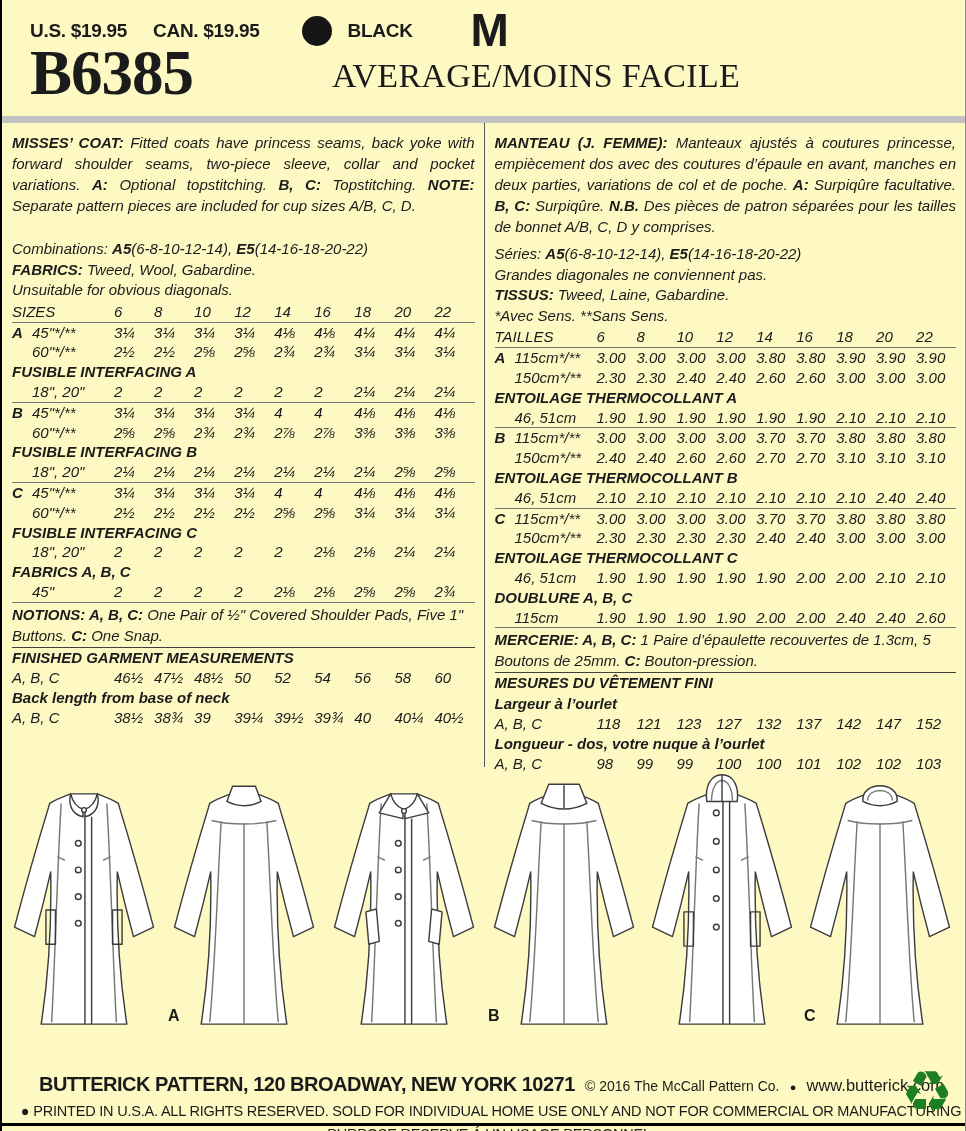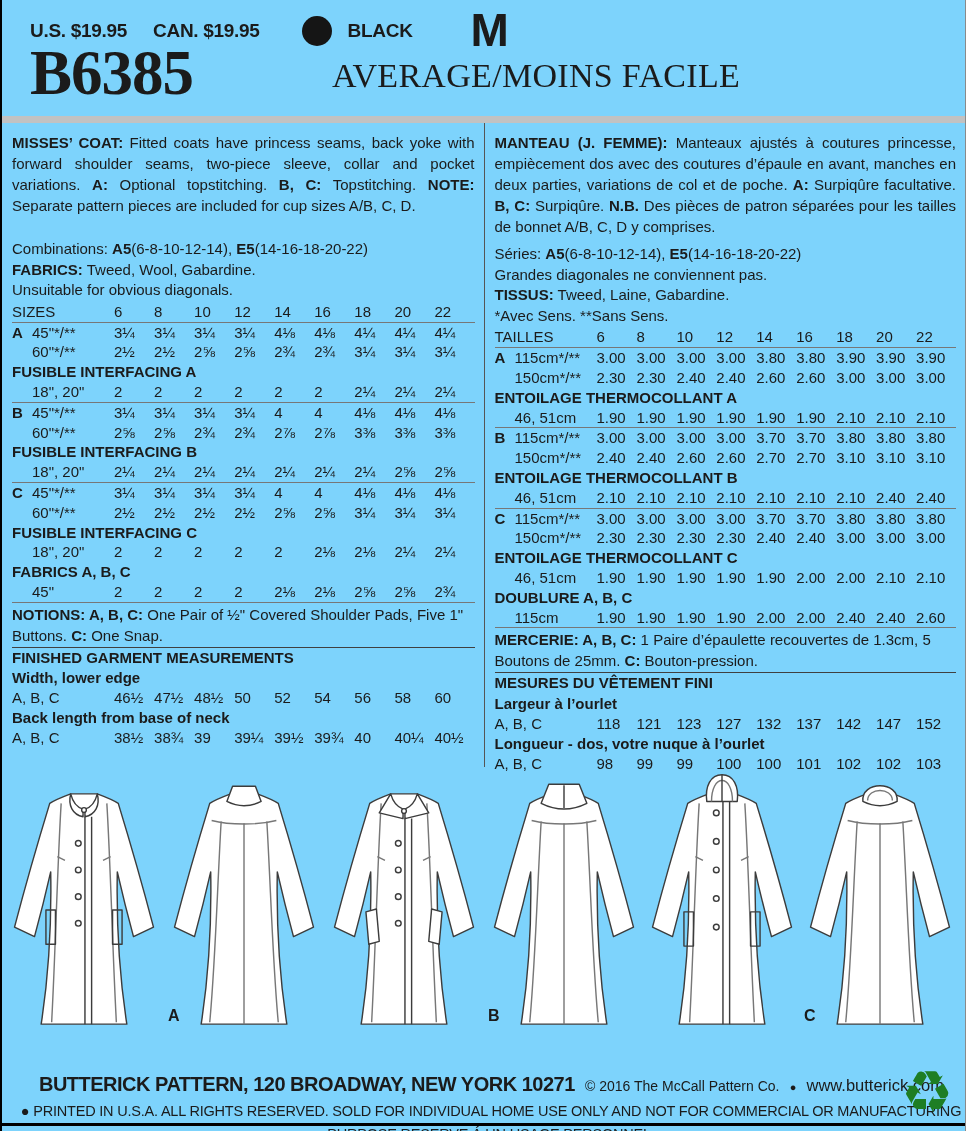--- a/index.html
+++ b/index.html
@@ -1,33 +1,33 @@
 <!DOCTYPE html>
 <html><head>
 <meta charset="utf-8">
 <style>
   html,body{margin:0;padding:0;background:#e8e8e8;}
   .page{
-    width:966px;height:1131px;position:relative;background:#7dd3fc;
+    width:966px;height:1131px;position:relative;background:#fef9c3;
     box-sizing:border-box;border-left:2px solid #000;border-right:1px solid #8a8a8a;
     font-family:"Liberation Sans",sans-serif;color:#1b1b1b;overflow:hidden;
   }
   
   .header{padding:10px 0 0 28px;}
   .price-row{display:flex;align-items:center;font-weight:bold;font-size:19px;letter-spacing:-0.3px;}
   .price-row .us{margin-right:26px;}
   .color-dot{width:30px;height:30px;border-radius:50%;background:#151515;margin:0 16px 0 42px;}
   .brand-m{font-size:46px;font-weight:bold;margin-left:58px;line-height:0.9;letter-spacing:-2px;}
   .title-row{position:relative;height:62px;}
   .pattern-number{position:absolute;left:0px;top:-14px;font-family:"Liberation Serif",serif;font-weight:bold;font-size:63px;letter-spacing:-1px;}
   .difficulty{position:absolute;left:302px;top:6px;font-family:"Liberation Serif",serif;font-weight:normal;font-size:34px;letter-spacing:0.3px;}
   .gray-bar{height:7px;background:#c2c2c2;margin-top:3px;}
   
   .columns{display:flex;height:644px;}
-  .col{width:483px;box-sizing:border-box;padding:9px 9px 0 10px;font-size:15px;line-height:20px;}
+  .col{width:483px;box-sizing:border-box;padding:9px 9px 0 10px;font-size:15px;line-height:20px;font-style:italic;}
   .col-right{border-left:1.5px solid #555;}
   .desc{text-align:justify;line-height:21px;}
   .desc-en{margin-bottom:23px;}
   .desc-fr{margin-bottom:7px;}
   .plainline{line-height:20.5px;}
   b{font-weight:bold;}
   
   .ytable{margin-top:1px;}
   .trow{display:grid;grid-template-columns:102px repeat(9,1fr);line-height:19.8px;align-items:baseline;}
   .thead{border-bottom:1px solid #777;}
@@ -218,21 +218,20 @@
             <span class="tcell">2⅛</span>
             <span class="tcell">2⅛</span>
             <span class="tcell">2⅝</span>
             <span class="tcell">2⅝</span>
             <span class="tcell">2¾</span>
           </div>
         </div>
       <div class="notions"><b>NOTIONS: A, B, C:</b> One Pair of ½" Covered Shoulder Pads, Five 1" Buttons. <b>C:</b> One Snap.</div>
       <div class="finished-title">FINISHED GARMENT MEASUREMENTS</div>
       <div>
-          <div class="mlabel">Width, lower edge</div>
           <div class="trow">
             <span class="tlabel noindent">A, B, C</span>
             <span class="tcell">46½</span>
             <span class="tcell">47½</span>
             <span class="tcell">48½</span>
             <span class="tcell">50</span>
             <span class="tcell">52</span>
             <span class="tcell">54</span>
             <span class="tcell">56</span>
             <span class="tcell">58</span>

